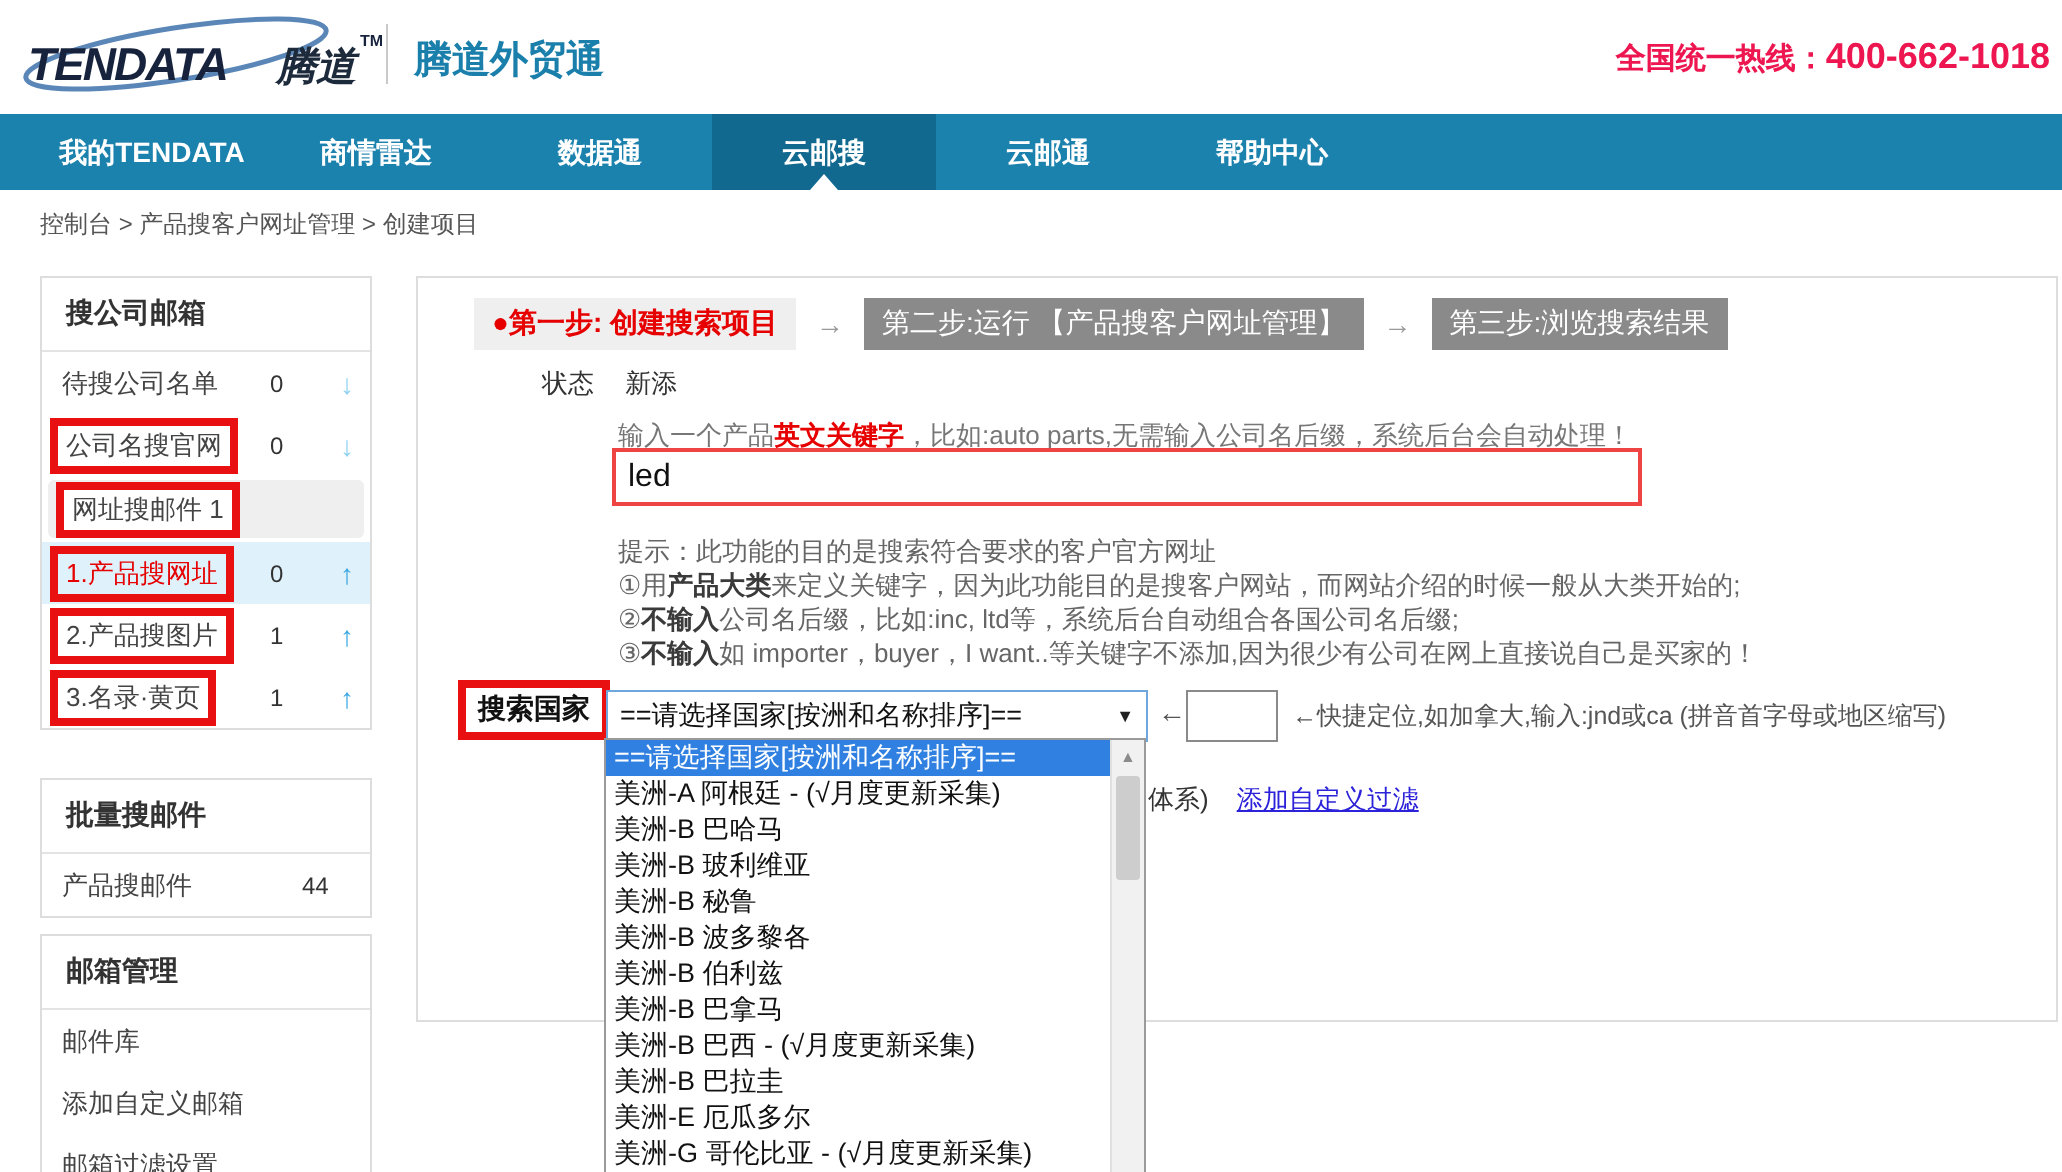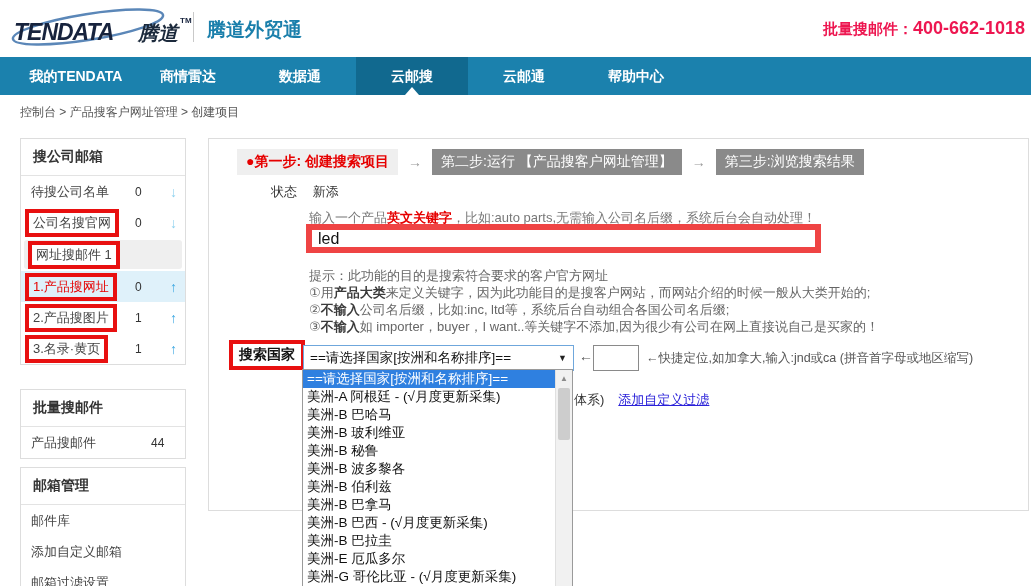--- a/index.html
+++ b/index.html
@@ -58,21 +58,21 @@
   .step.todo { background:#8a8a8a; color:#fff; }
   .steps .sep { margin:0 10px; color:#999; font-size:14px; }
   .statusline { position:absolute; left:62px; top:44px; font-size:13px; color:#333; }
   .statusline .sv { margin-left:12px; }
   .red-note { display:inline-block; border:4px solid #e81010; padding:2px 6px; background:#fff;
               font-size:14px; font-weight:bold; color:#111; white-space:nowrap; }
   .kw-box { position:absolute; left:10px; top:63px; }
   .kw-hint { position:absolute; left:100px; top:70px; font-size:13px; color:#777; white-space:nowrap; }
   .kw-hint .em { color:#e60000; font-weight:bold;margin-top:30px; }
   .kw-input { position:absolute; left:97px; top:85px; width:515px; height:29px;
-              border:6px solid #ef4444; font-size:16px; padding:0 6px;
+              border:2px solid #ef4444; font-size:16px; padding:0 6px;
               font-family:"Liberation Sans","DejaVu Sans",sans-serif; color:#111; }
   .tips { position:absolute; left:100px; top:128px; font-size:13px; color:#666; line-height:17px; }
   .tips b { color:#3a3a3a; }
   .cn-box { position:absolute; left:20px; top:201px; }
   .selectctl { position:absolute; left:94px; top:206px; width:271px; height:26px;
                border:1px solid #6fa7dc; background:#fff; font-size:13.5px; color:#111;
                line-height:24px; padding:0 22px 0 6px; cursor:pointer; white-space:nowrap; overflow:hidden; }
   .selectctl .caret { position:absolute; right:6px; top:0; font-size:9px; color:#222; line-height:24px; }
   .larrow { position:absolute; left:370px; top:209px; color:#555; font-size:14px; }
   .qinput { position:absolute; left:384px; top:206px; width:46px; height:26px;
@@ -101,21 +101,21 @@
     <svg width="190" height="46" viewBox="0 0 190 46">
       <ellipse cx="80" cy="21" rx="76" ry="13" fill="none" stroke="#5b87b8" stroke-width="2.5" transform="rotate(-9 80 21)"></ellipse>
     </svg>
     <span class="logo-text">TENDATA</span>
     <span class="logo-cn">腾道</span>
     <span class="logo-tm">TM</span>
   </div>
   <div class="logo-divider"></div>
   <div class="prodname">腾道外贸通</div>
   <div class="hotline">
-    <span class="hl-label">批量搜邮件：</span><span class="hl-num">400-662-1018</span>
+    <span class="hl-label">全国统一热线：</span><span class="hl-num">400-662-1018</span>
   </div>
 </div>
 
 <div class="nav">
 
     <div class="nav-item" style="width:112px;">
       <span>我的TENDATA</span>
       <span class="notch"></span>
     </div>
 

